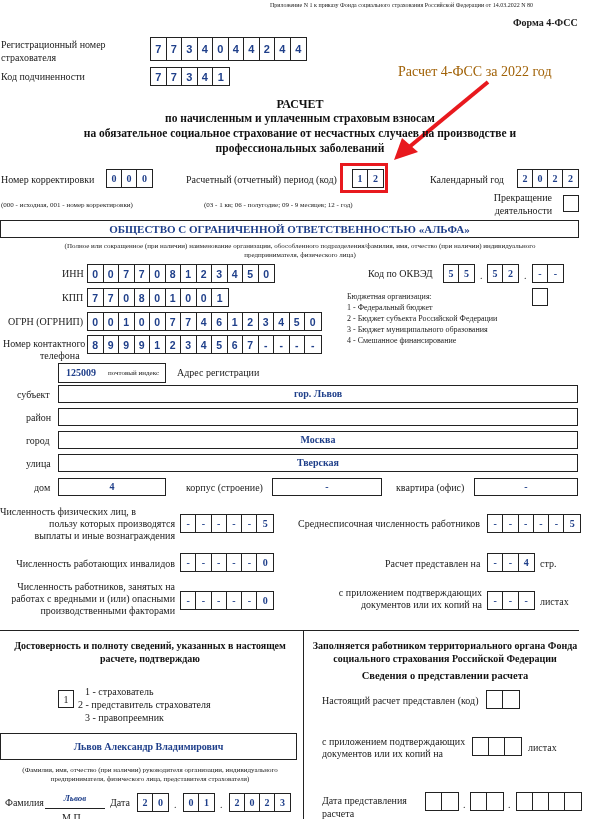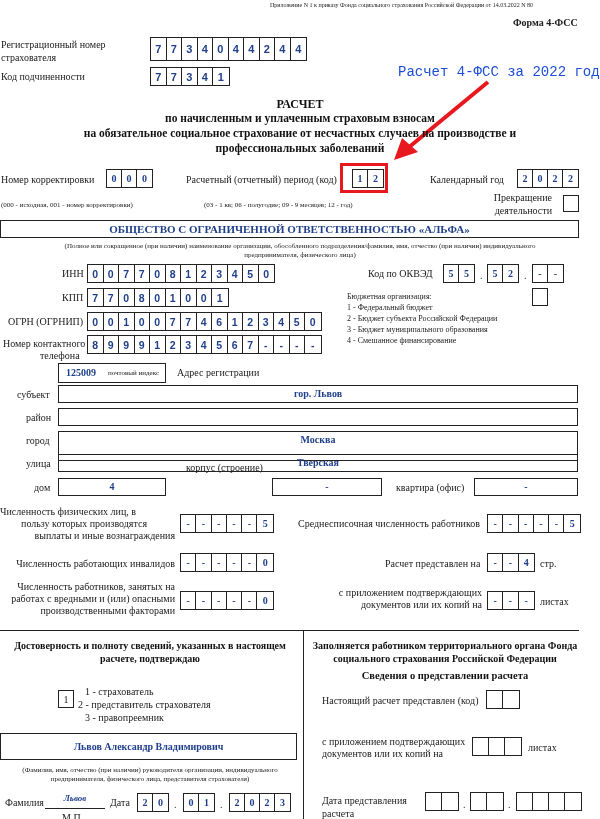--- a/index.html
+++ b/index.html
@@ -41,21 +41,21 @@
   </div>
 <div class="abs t" style="left:1px;top:71px;">Код подчиненности</div>
 <div class="cells" style="left:150px;top:67px;height:19px;">
     <span class="c" style="width: 15.5px; font-size: 11px;">7</span>
     <span class="c" style="width: 15.5px; font-size: 11px;">7</span>
     <span class="c" style="width: 15.5px; font-size: 11px;">3</span>
     <span class="c" style="width: 15.5px; font-size: 11px;">4</span>
     <span class="c" style="width: 15.5px; font-size: 11px;">1</span>
   </div>
 
-<div class="abs" style="left:398px;top:64px;font-family:Liberation Mono, monospace;font-size:14px;color:#1d4ed8;white-space:nowrap;">Расчет 4-ФСС за 2022 год</div>
+<div class="abs" style="left:398px;top:64px;font-family:Liberation Serif, serif;font-size:14px;color:#a16207;white-space:nowrap;">Расчет 4-ФСС за 2022 год</div>
 <svg class="abs" style="left:380px;top:78px;" width="120" height="90">
   <line x1="108" y1="4" x2="28" y2="70" stroke="#e8191e" stroke-width="4"></line>
   <polygon points="14,82 22,60 38,74" fill="#e8191e"></polygon>
 </svg>
 
 <div class="abs center b" style="left:0;width:600px;top:97px;font-size:12px;">РАСЧЕТ</div>
 <div class="abs center b" style="left:0;width:600px;top:112px;font-size:11.5px;">по начисленным и уплаченным страховым взносам</div>
 <div class="abs center b" style="left:0;width:600px;top:127px;font-size:11.5px;">на обязательное социальное страхование от несчастных случаев на производстве и</div>
 <div class="abs center b" style="left:0;width:600px;top:142px;font-size:11.5px;">профессиональных заболеваний</div>
 
@@ -188,34 +188,34 @@
 </div>
 <div class="abs t" style="left:177px;top:367px;">Адрес регистрации</div>
 
 <div class="abs t" style="left:17px;top:389px;">субъект</div>
 <div class="abs center b" style="left:58px;top:385px;width:520px;height:18px;border:1px solid #222;font-size:10px;line-height:16px;color:#1f3f8a;">гор. Львов</div>
 
 <div class="abs t" style="left:26px;top:412px;">район</div>
 <div class="abs center b" style="left:58px;top:408px;width:520px;height:18px;border:1px solid #222;font-size:10px;line-height:16px;color:#1f3f8a;"></div>
 
 <div class="abs t" style="left:26px;top:435px;">город</div>
-<div class="abs center b" style="left:58px;top:431px;width:520px;height:30px;border:1px solid #222;font-size:10px;line-height:16px;color:#1f3f8a;">Москва</div>
+<div class="abs center b" style="left:58px;top:431px;width:520px;height:18px;border:1px solid #222;font-size:10px;line-height:16px;color:#1f3f8a;">Москва</div>
 
 <div class="abs t" style="left:26px;top:458px;">улица</div>
 <div class="abs center b" style="left:58px;top:454px;width:520px;height:18px;border:1px solid #222;font-size:10px;line-height:16px;color:#1f3f8a;">Тверская</div>
 
 <div class="abs t" style="left:34px;top:482px;">дом</div>
 <div class="abs center b" style="left:58px;top:478px;width:108px;height:18px;border:1px solid #222;font-size:10px;line-height:16px;color:#1f3f8a;">4</div>
-<div class="abs t" style="left:186px;top:462px;">корпус (строение)</div>
+<div class="abs t" style="left:186px;top:482px;">корпус (строение)</div>
 <div class="abs center b" style="left:272px;top:478px;width:110px;height:18px;border:1px solid #222;font-size:10px;line-height:16px;color:#1f3f8a;">-</div>
 <div class="abs t" style="left:396px;top:482px;">квартира (офис)</div>
 <div class="abs center b" style="left:474px;top:478px;width:104px;height:18px;border:1px solid #222;font-size:10px;line-height:16px;color:#1f3f8a;">-</div>
 
 <div class="abs t" style="left:0;width:175px;text-align:left;top:506px;line-height:12px;">Численность физических лиц, в</div>
-<div class="abs t" style="left:0;width:147px;text-align:right;top:518px;line-height:12px;">пользу которых производятся</div>
+<div class="abs t" style="left:0;width:175px;text-align:right;top:518px;line-height:12px;">пользу которых производятся</div>
 <div class="abs t" style="left:0;width:175px;text-align:right;top:530px;line-height:12px;">выплаты и иные вознаграждения</div>
 <div class="cells serif" style="left:180px;top:514px;height:19px;">
     <span class="c" style="width: 15.3px; font-size: 10px;">-</span>
     <span class="c" style="width: 15.3px; font-size: 10px;">-</span>
     <span class="c" style="width: 15.3px; font-size: 10px;">-</span>
     <span class="c" style="width: 15.3px; font-size: 10px;">-</span>
     <span class="c" style="width: 15.3px; font-size: 10px;">-</span>
     <span class="c" style="width: 15.3px; font-size: 10px;">5</span>
   </div>
 

